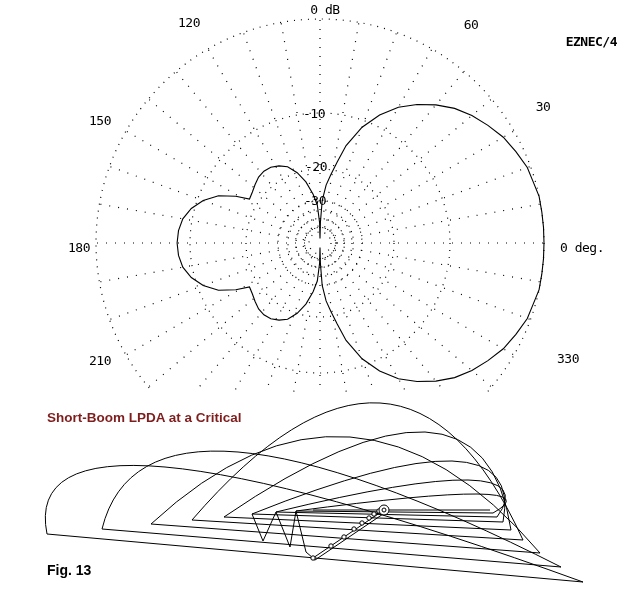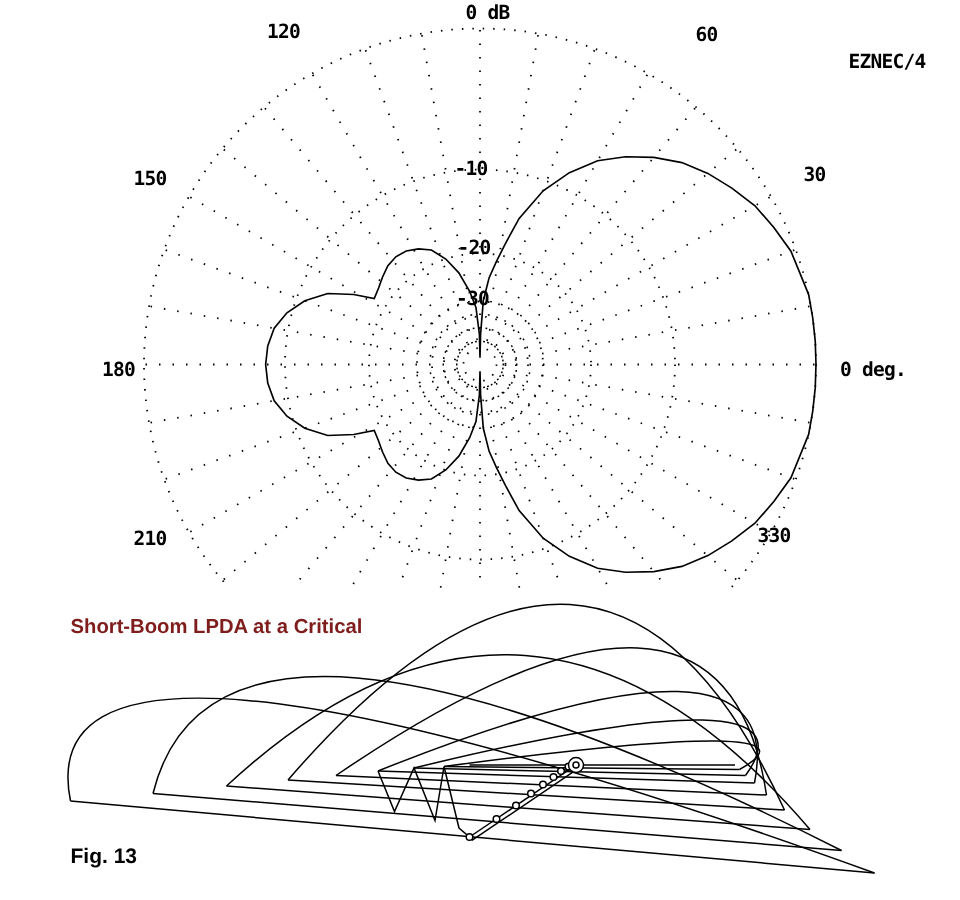--- a/index.html
+++ b/index.html
@@ -1,20 +1,20 @@
 <!DOCTYPE html>
 <html><head>
 <meta charset="utf-8">
 <style>
   html,body{margin:0;padding:0;background:#fff;}
   .screen{position:relative;width:640px;height:600px;background:#ffffff;overflow:hidden;
           font-family:"DejaVu Sans Mono",monospace;}
   svg{position:absolute;left:0;top:0;}
   .plot-label{position:absolute;transform:translate(-50%,-50%);font-family:"DejaVu Sans Mono",monospace;
-              font-size:13px;font-weight:bold;color:#000;white-space:nowrap;letter-spacing:-0.5px;}
+              font-size:13px;font-weight:normal;color:#000;white-space:nowrap;letter-spacing:-0.5px;}
   .plot-label.left-anchor{transform:translate(0,-50%);}
   .hdr{position:absolute;font-family:"DejaVu Sans Mono",monospace;font-size:13px;font-weight:bold;
        color:#000;white-space:nowrap;letter-spacing:-0.5px;margin-top:32px;}
   .caption{position:absolute;left:47px;top:409px;font-family:"Liberation Sans",sans-serif;
            font-size:13.5px;font-weight:bold;color:#7f1d1d;line-height:17px;white-space:nowrap;}
   .caption .l2{display:block;margin-left:11px;}
   .figlabel{position:absolute;left:47px;top:562px;font-family:"Liberation Sans",sans-serif;
             font-size:14px;font-weight:bold;color:#000;}
 </style>
 </head>
@@ -112,23 +112,23 @@
 
   <div id="labels">
       <div class="plot-label" style="left: 325px; top: 9px;">0 dB</div>
       <div class="plot-label" style="left: 314px; top: 113px;">-10</div>
       <div class="plot-label" style="left: 316px; top: 166px;">-20</div>
       <div class="plot-label" style="left: 315px; top: 200px;">-30</div>
       <div class="plot-label" style="left: 189px; top: 22px; text-align: right;">120</div>
       <div class="plot-label" style="left: 100px; top: 120px;">150</div>
       <div class="plot-label" style="left: 68px; top: 247px; margin-left: 11px;">180</div>
       <div class="plot-label" style="left: 100px; top: 360px;">210</div>
-      <div class="plot-label" style="left: 516px; top: 358px;">330</div>
+      <div class="plot-label" style="left: 568px; top: 358px;">330</div>
       <div class="plot-label left-anchor" style="left: 560px; top: 247px;">0 deg.</div>
-      <div class="plot-label" style="left: 543px; top: 117px;">30</div>
+      <div class="plot-label" style="left: 543px; top: 106px;">30</div>
       <div class="plot-label" style="left: 471px; top: 24px;">60</div>
     </div>
 
   <div class="caption">
     <span>Short-Boom LPDA at a Critical</span>
   </div>
 
   <div class="figlabel">Fig. 13</div>
 </div>
 

